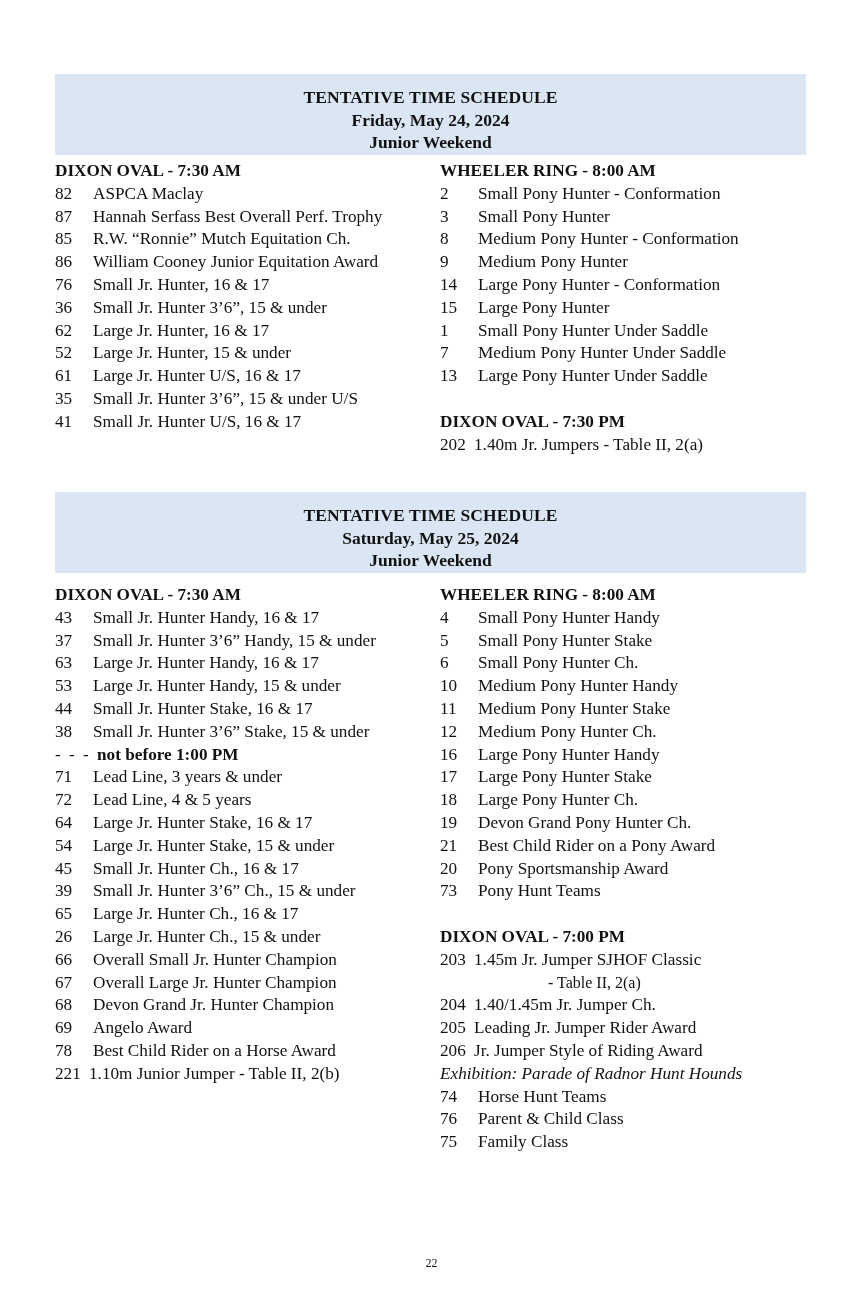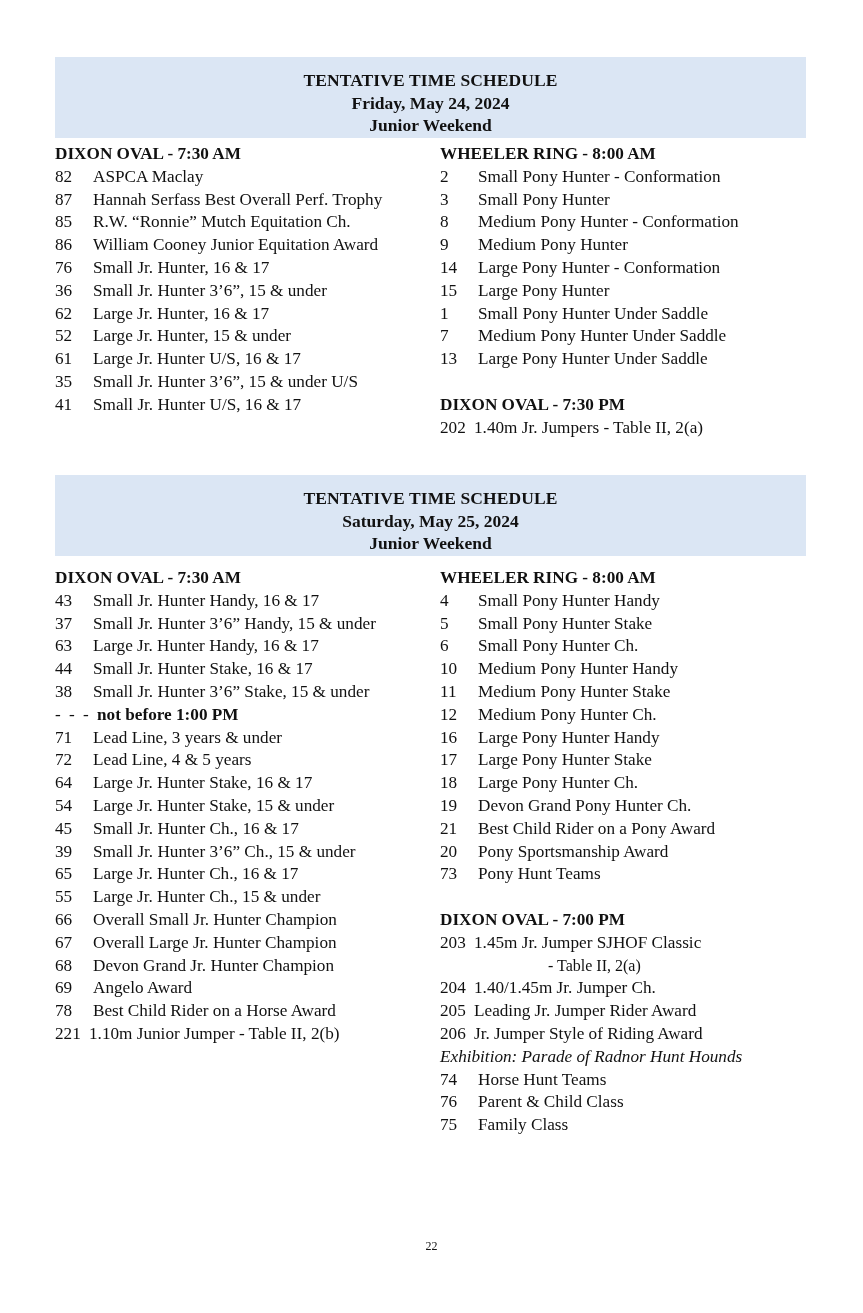--- a/index.html
+++ b/index.html
@@ -10,21 +10,21 @@
   body {
     width: 863px;
     height: 1313px;
     position: relative;
     font-family: "Liberation Serif", "DejaVu Serif", serif;
     color: #111111;
     overflow: hidden;
   }
   .page {
     position: absolute;
-    left: 0; top: 0;
+    left: 0; top: 17px;
     width: 863px;
     height: 996px;
   }
 
   
   .sched-band {
     position: absolute;
     left: 55px;
     width: 751px;
     background: #dbe6f4;
@@ -227,20 +227,24 @@
         </div>
         <div class="entry">
           <span class="num">37</span>
           <span class="desc">Small Jr. Hunter 3’6” Handy, 15 &amp; under</span>
         </div>
         <div class="entry">
           <span class="num">63</span>
           <span class="desc">Large Jr. Hunter Handy, 16 &amp; 17</span>
         </div>
         <div class="entry">
+          <span class="num">53</span>
+          <span class="desc">Large Jr. Hunter Handy, 15 &amp; under</span>
+        </div>
+        <div class="entry">
           <span class="num">44</span>
           <span class="desc">Small Jr. Hunter Stake, 16 &amp; 17</span>
         </div>
         <div class="entry">
           <span class="num">38</span>
           <span class="desc">Small Jr. Hunter 3’6” Stake, 15 &amp; under</span>
         </div>
         <div class="note-line"><span class="dashes">- - - </span><span class="note-text">not before 1:00 PM</span></div>
         <div class="entry">
           <span class="num">71</span>
@@ -264,21 +268,21 @@
         </div>
         <div class="entry">
           <span class="num">39</span>
           <span class="desc">Small Jr. Hunter 3’6” Ch., 15 &amp; under</span>
         </div>
         <div class="entry">
           <span class="num">65</span>
           <span class="desc">Large Jr. Hunter Ch., 16 &amp; 17</span>
         </div>
         <div class="entry">
-          <span class="num">55</span>
+          <span class="num">26</span>
           <span class="desc">Large Jr. Hunter Ch., 15 &amp; under</span>
         </div>
         <div class="entry">
           <span class="num">66</span>
           <span class="desc">Overall Small Jr. Hunter Champion</span>
         </div>
         <div class="entry">
           <span class="num">67</span>
           <span class="desc">Overall Large Jr. Hunter Champion</span>
         </div>

